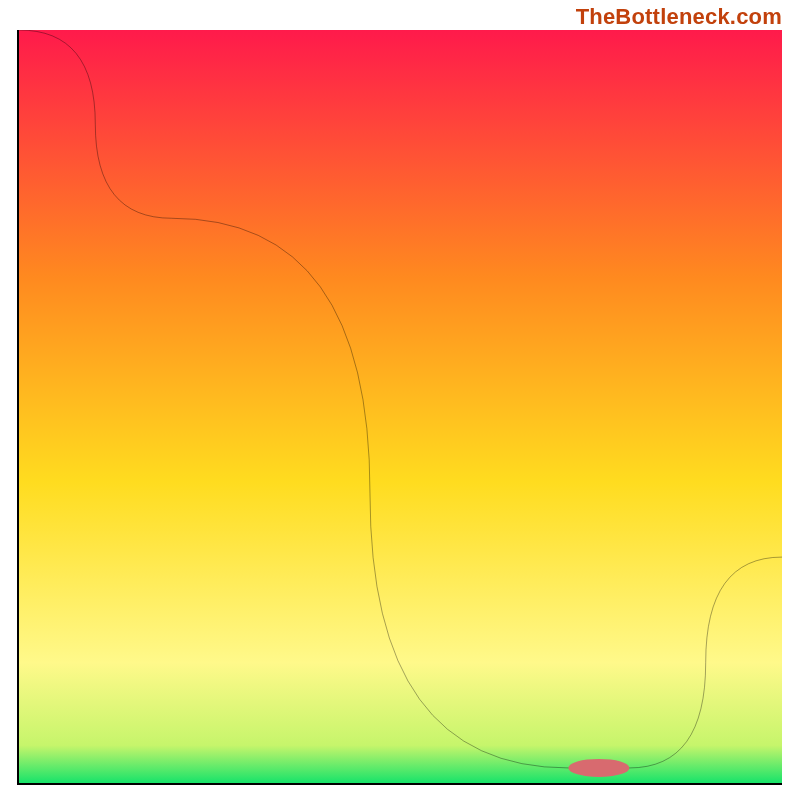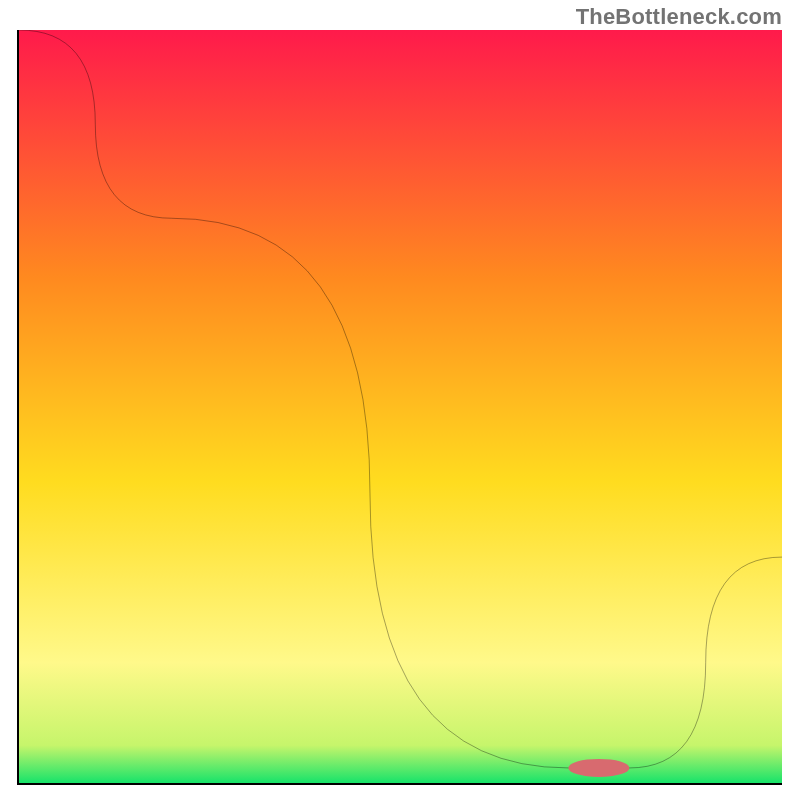--- a/index.html
+++ b/index.html
@@ -15,21 +15,21 @@
     width: 800px;
     height: 800px;
     background: #ffffff;
   }
   .watermark {
     position: absolute;
     top: 4px;
     right: 18px;
     font-size: 22px;
     font-weight: 600;
-    color: #737373;
+    color: #c2410c;
     letter-spacing: 0.2px;
   }
   .plot {
     position: absolute;
     left: 17px;
     top: 30px;
     width: 765px;
     height: 755px;
     box-sizing: border-box;
   }

